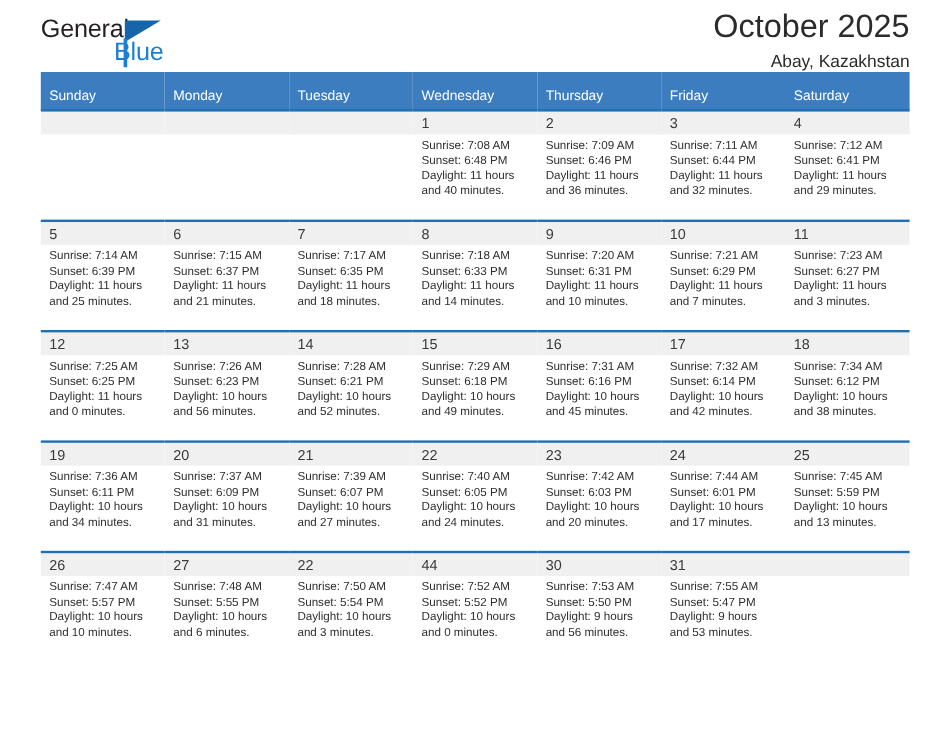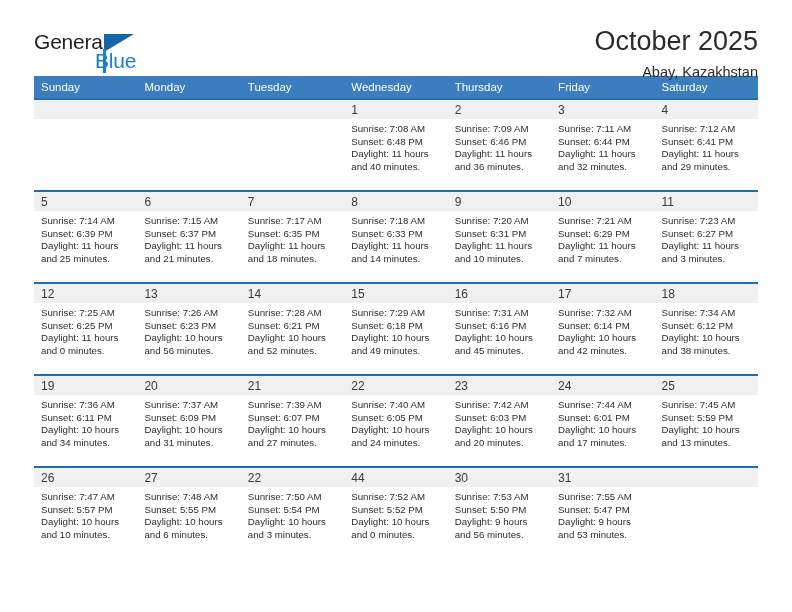--- a/index.html
+++ b/index.html
@@ -18,23 +18,23 @@
     position: relative;
     width: 792px;
     height: 612px;
     box-sizing: border-box;
     padding: 0 34px;
   }
 
   
   .header {
     display: flex;
-    align-items: center;
+    align-items: flex-end;
     justify-content: space-between;
-    height: 76px;
+    height: 60px;
     padding-top: 30px;
     box-sizing: border-box;
   }
   .logo {
     position: relative;
     width: 110px;
     height: 48px;
     line-height: 1;
   }
   .logo-general {
@@ -93,21 +93,21 @@
     width: 724px;
     border-collapse: collapse;
     table-layout: fixed;
   }
   .calendar th {
     background: #3b7dbf;
     color: #ffffff;
     font-size: 11.5px;
     font-weight: normal;
     text-align: left;
-    padding: 5px 0 5px 7px;
+    padding: 14px 0 5px 7px;
     height: 21px;
     box-sizing: border-box;
   }
   .calendar td {
     width: 103.4px;
     height: 90px;
     vertical-align: top;
     padding: 0;
     border-top: 2px solid #1f6fb5;
     background: #ffffff;

